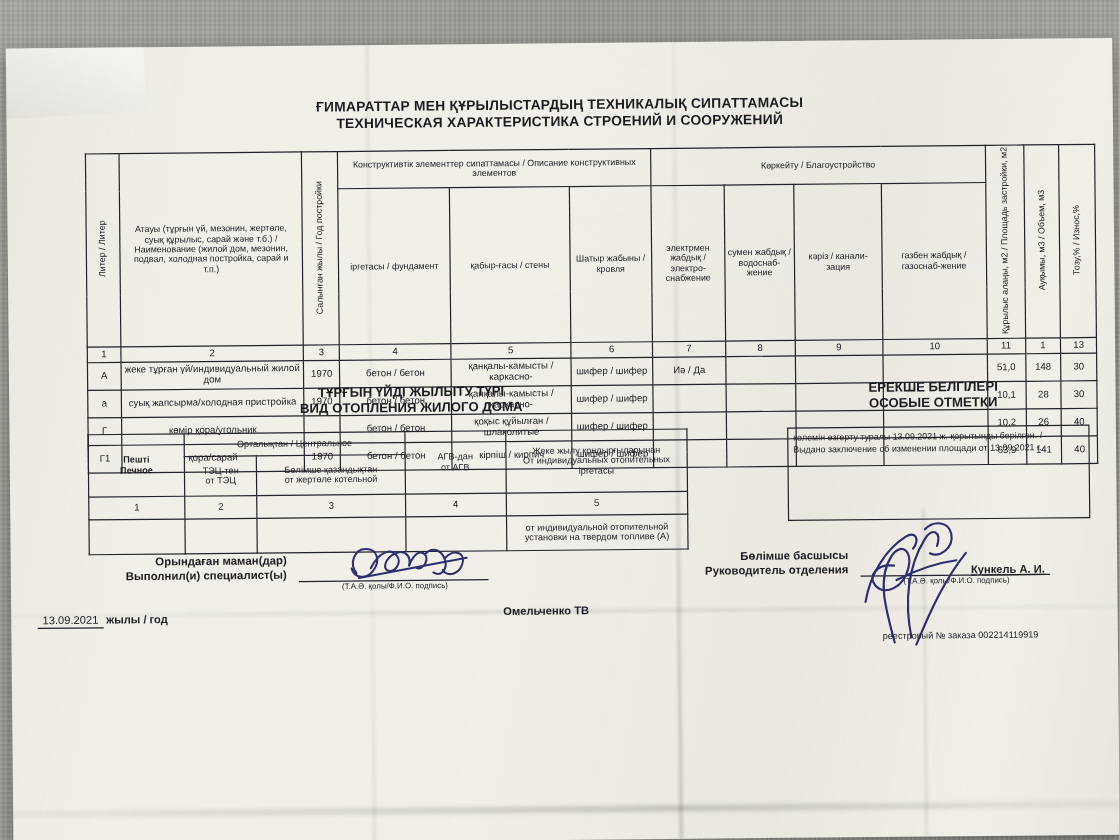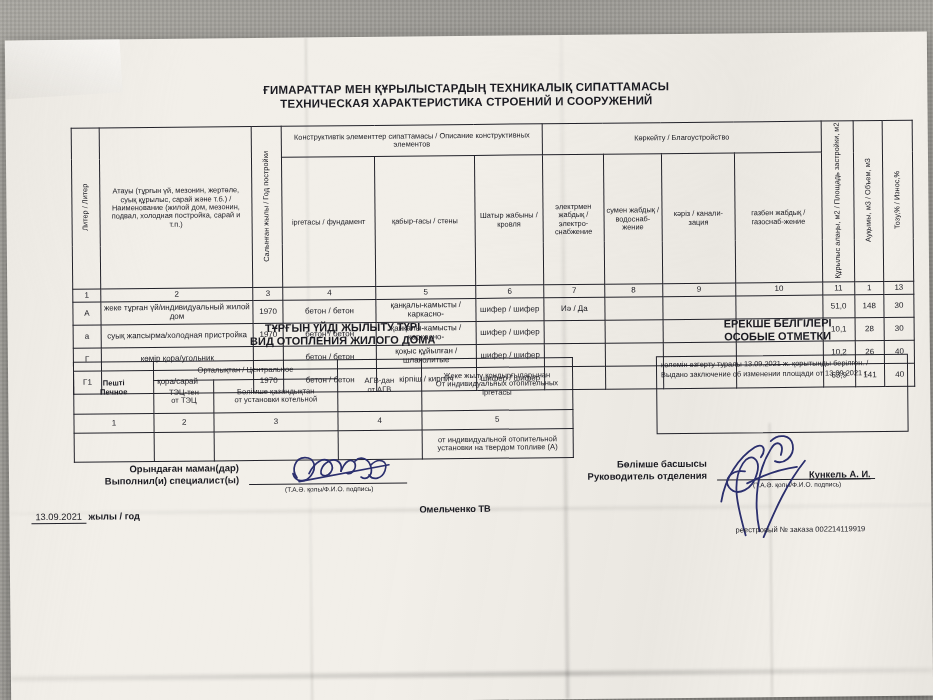--- a/index.html
+++ b/index.html
@@ -267,21 +267,21 @@
           <div>іргетасы</div>
         </td>
       </tr>
       <tr>
         <td style="width:56px;height:30px;">
           <div>ТЭЦ-тен</div>
           <div>от ТЭЦ</div>
         </td>
         <td style="width:120px;">
           <div>Бөлімше қазандықтан</div>
-          <div>от установки котельной</div>
+          <div>от жертөле котельной</div>
         </td>
       </tr>
       <tr class="numrow">
         <td>1</td>
         <td>2</td>
         <td>3</td>
         <td>4</td>
         <td>5</td>
       </tr>
       <tr>

